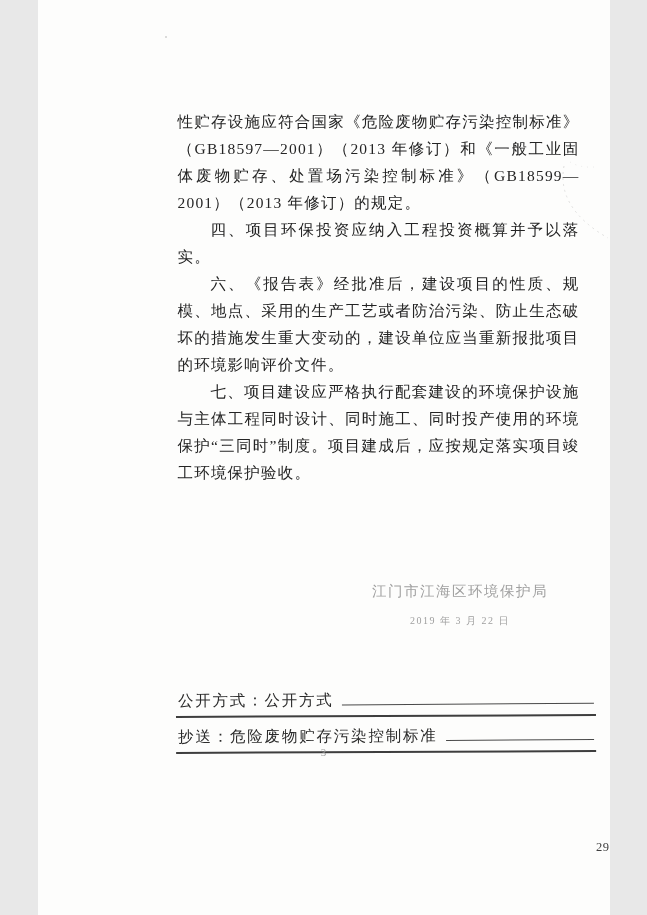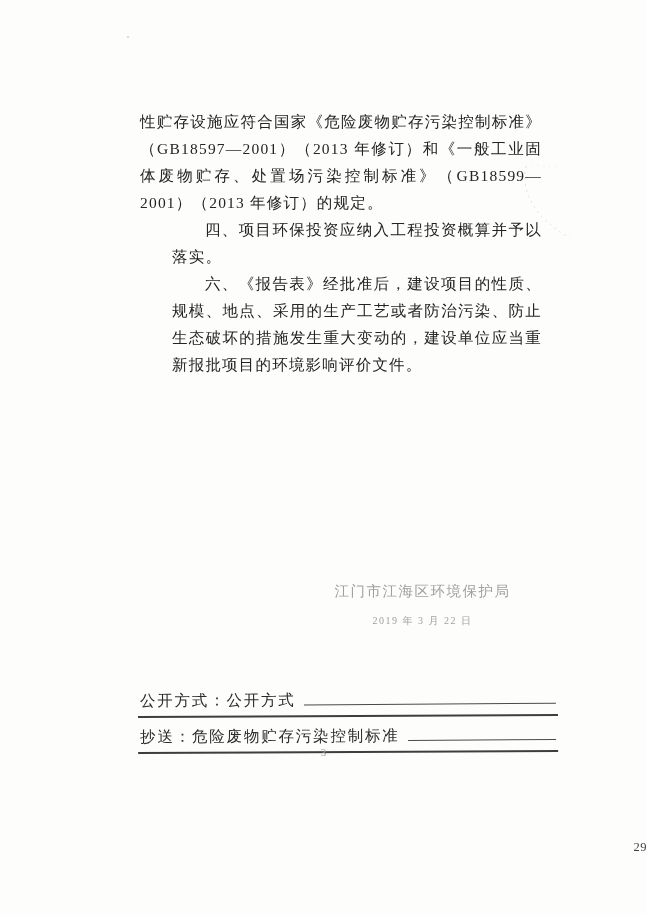--- a/index.html
+++ b/index.html
@@ -1,19 +1,19 @@
 <!DOCTYPE html>
 <html lang="zh"><head>
 <meta charset="utf-8">
 <style>
   * { margin: 0; padding: 0; box-sizing: border-box; }
   html, body { background: #e8e8e8; }
   .page {
     position: relative;
-    width: 647px;
+    width: 572px;
     height: 915px;
     margin: 0 auto;
     background: #fdfdfc;
     overflow: hidden;
     font-family: "Liberation Serif", "DejaVu Serif", serif;
     color: #262626;
   }
 
   
   .body-text {
@@ -22,21 +22,21 @@
     top: 108px;
     width: 402px;
     font-size: 15.5px;
     line-height: 27px;
     letter-spacing: 1.2px;
     text-align: justify;
     text-justify: inter-character;
     color: #242424;
   }
   .body-text p { margin: 0; }
-  .body-text p.indent { text-indent: 33px; margin-left: 32px; }
+  .body-text p.indent { text-indent: 33px; }
 
   
   .signature {
     position: absolute;
     left: 330px;
     top: 550px;
     width: 185px;
     text-align: center;
     color: #8f8f8f;
     filter: blur(0.4px);
@@ -127,20 +127,21 @@
 <body>
 
 <div class="page">
 
   <span class="speck"></span>
 
   <main class="body-text">
     <p>性贮存设施应符合国家《危险废物贮存污染控制标准》（GB18597—2001）（2013 年修订）和《一般工业固体废物贮存、处置场污染控制标准》（GB18599—2001）（2013 年修订）的规定。</p>
     <p class="indent">四、项目环保投资应纳入工程投资概算并予以落实。</p>
     <p class="indent">六、《报告表》经批准后，建设项目的性质、规模、地点、采用的生产工艺或者防治污染、防止生态破坏的措施发生重大变动的，建设单位应当重新报批项目的环境影响评价文件。</p>
+    <p class="indent">七、项目建设应严格执行配套建设的环境保护设施与主体工程同时设计、同时施工、同时投产使用的环境保护“三同时”制度。项目建成后，应按规定落实项目竣工环境保护验收。</p>
   </main>
 
   <svg class="artifact" viewBox="0 0 75 85" xmlns="http://www.w3.org/2000/svg">
     <path d="M14 8 Q 6 50 58 80" stroke="#c6c6c6" stroke-width="1" fill="none" stroke-dasharray="2 4"></path>
     <path d="M20 4 Q 30 10 44 9" stroke="#d4d4d4" stroke-width="1" fill="none" stroke-dasharray="1 5"></path>
   </svg>
 
   <div class="signature">
     <div class="agency">江门市江海区环境保护局</div>
     <div class="date">2019 年 3 月 22 日</div>

